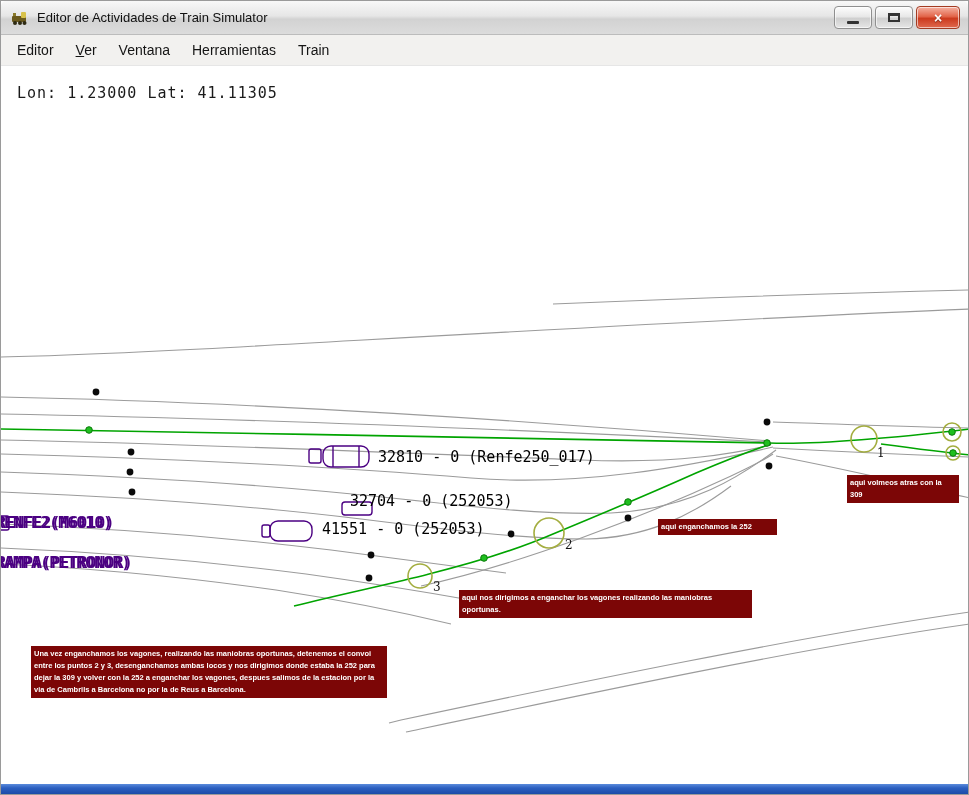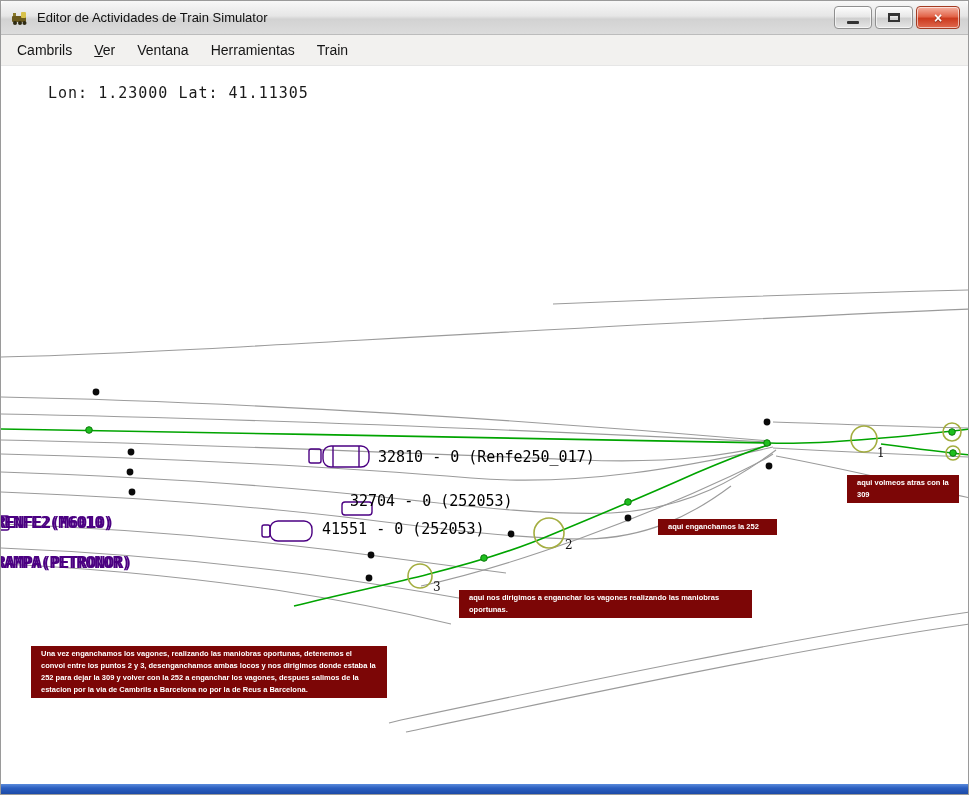--- a/index.html
+++ b/index.html
@@ -25,29 +25,29 @@
     text-shadow:0 1px 1px rgba(0,0,0,.4);}
   
   .menubar{position:absolute;top:34px;left:0;right:0;height:30px;background:#f2f1ef;
     display:flex;align-items:center;padding:0 6px;gap:2px;border-bottom:1px solid #e3e1de;}
   .menu-item{padding:4px 10px;font-size:14px;color:#151515;white-space:nowrap;}
   .menu-item u{text-decoration:underline;}
   
   .canvas{position:absolute;top:64px;left:0;width:967px;height:721px;background:#fff;
     border-top:1px solid #e6e6e6;}
   .coords{position:absolute;left:16px;top:18px;font-family:"DejaVu Sans Mono",monospace;
-    font-size:15px;color:#1a1a1a;white-space:pre;letter-spacing:1px;margin-left:31px;}
+    font-size:15px;color:#1a1a1a;white-space:pre;letter-spacing:1px;}
   svg.map{position:absolute;left:0;top:0;}
   .consist-label{position:absolute;font-family:"DejaVu Sans Mono",monospace;font-size:15px;
     color:#000000;white-space:pre;}
   .left-label{position:absolute;font-family:"DejaVu Sans Mono",monospace;font-size:15px;
     font-weight:bold;color:#4b0082;white-space:pre;text-shadow:2px 0 0 #4b0082;}
   .wp-num{position:absolute;font-size:12px;color:#111;font-family:"DejaVu Serif",serif;}
   .annotation{position:absolute;background:#7c0606;color:#ffffff;font-size:7.5px;
-    font-weight:bold;line-height:12px;padding:2px 10px;box-sizing:border-box;}
+    font-weight:bold;line-height:12px;padding:2px 3px;box-sizing:border-box;}
   
   .bottom-border{position:absolute;left:0;right:0;bottom:0;height:10px;
     background:linear-gradient(#5a8bdc,#2c5fc0 40%,#1b4aa8);}
 </style>
 </head>
 <body>
 
 <div class="window">
 
   <div class="titlebar">
@@ -69,21 +69,21 @@
       <div class="winbtn">
         <span class="glyph-max"></span>
       </div>
       <div class="winbtn close">
         <span class="glyph-close">×</span>
       </div>
     </div>
   </div>
 
   <div class="menubar">
-    <div class="menu-item"><span>Cambrils</span><u></u><span></span></div>
+    <div class="menu-item"><span>Editor</span><u></u><span></span></div>
     <div class="menu-item"><span></span><u>V</u><span>er</span></div>
     <div class="menu-item"><span>Ventana</span><u></u><span></span></div>
     <div class="menu-item"><span>Herramientas</span><u></u><span></span></div>
     <div class="menu-item"><span>Train</span><u></u><span></span></div>
   </div>
 
   <div class="canvas">
 
     <div class="coords">Lon: 1.23000 Lat: 41.11305</div>
 

